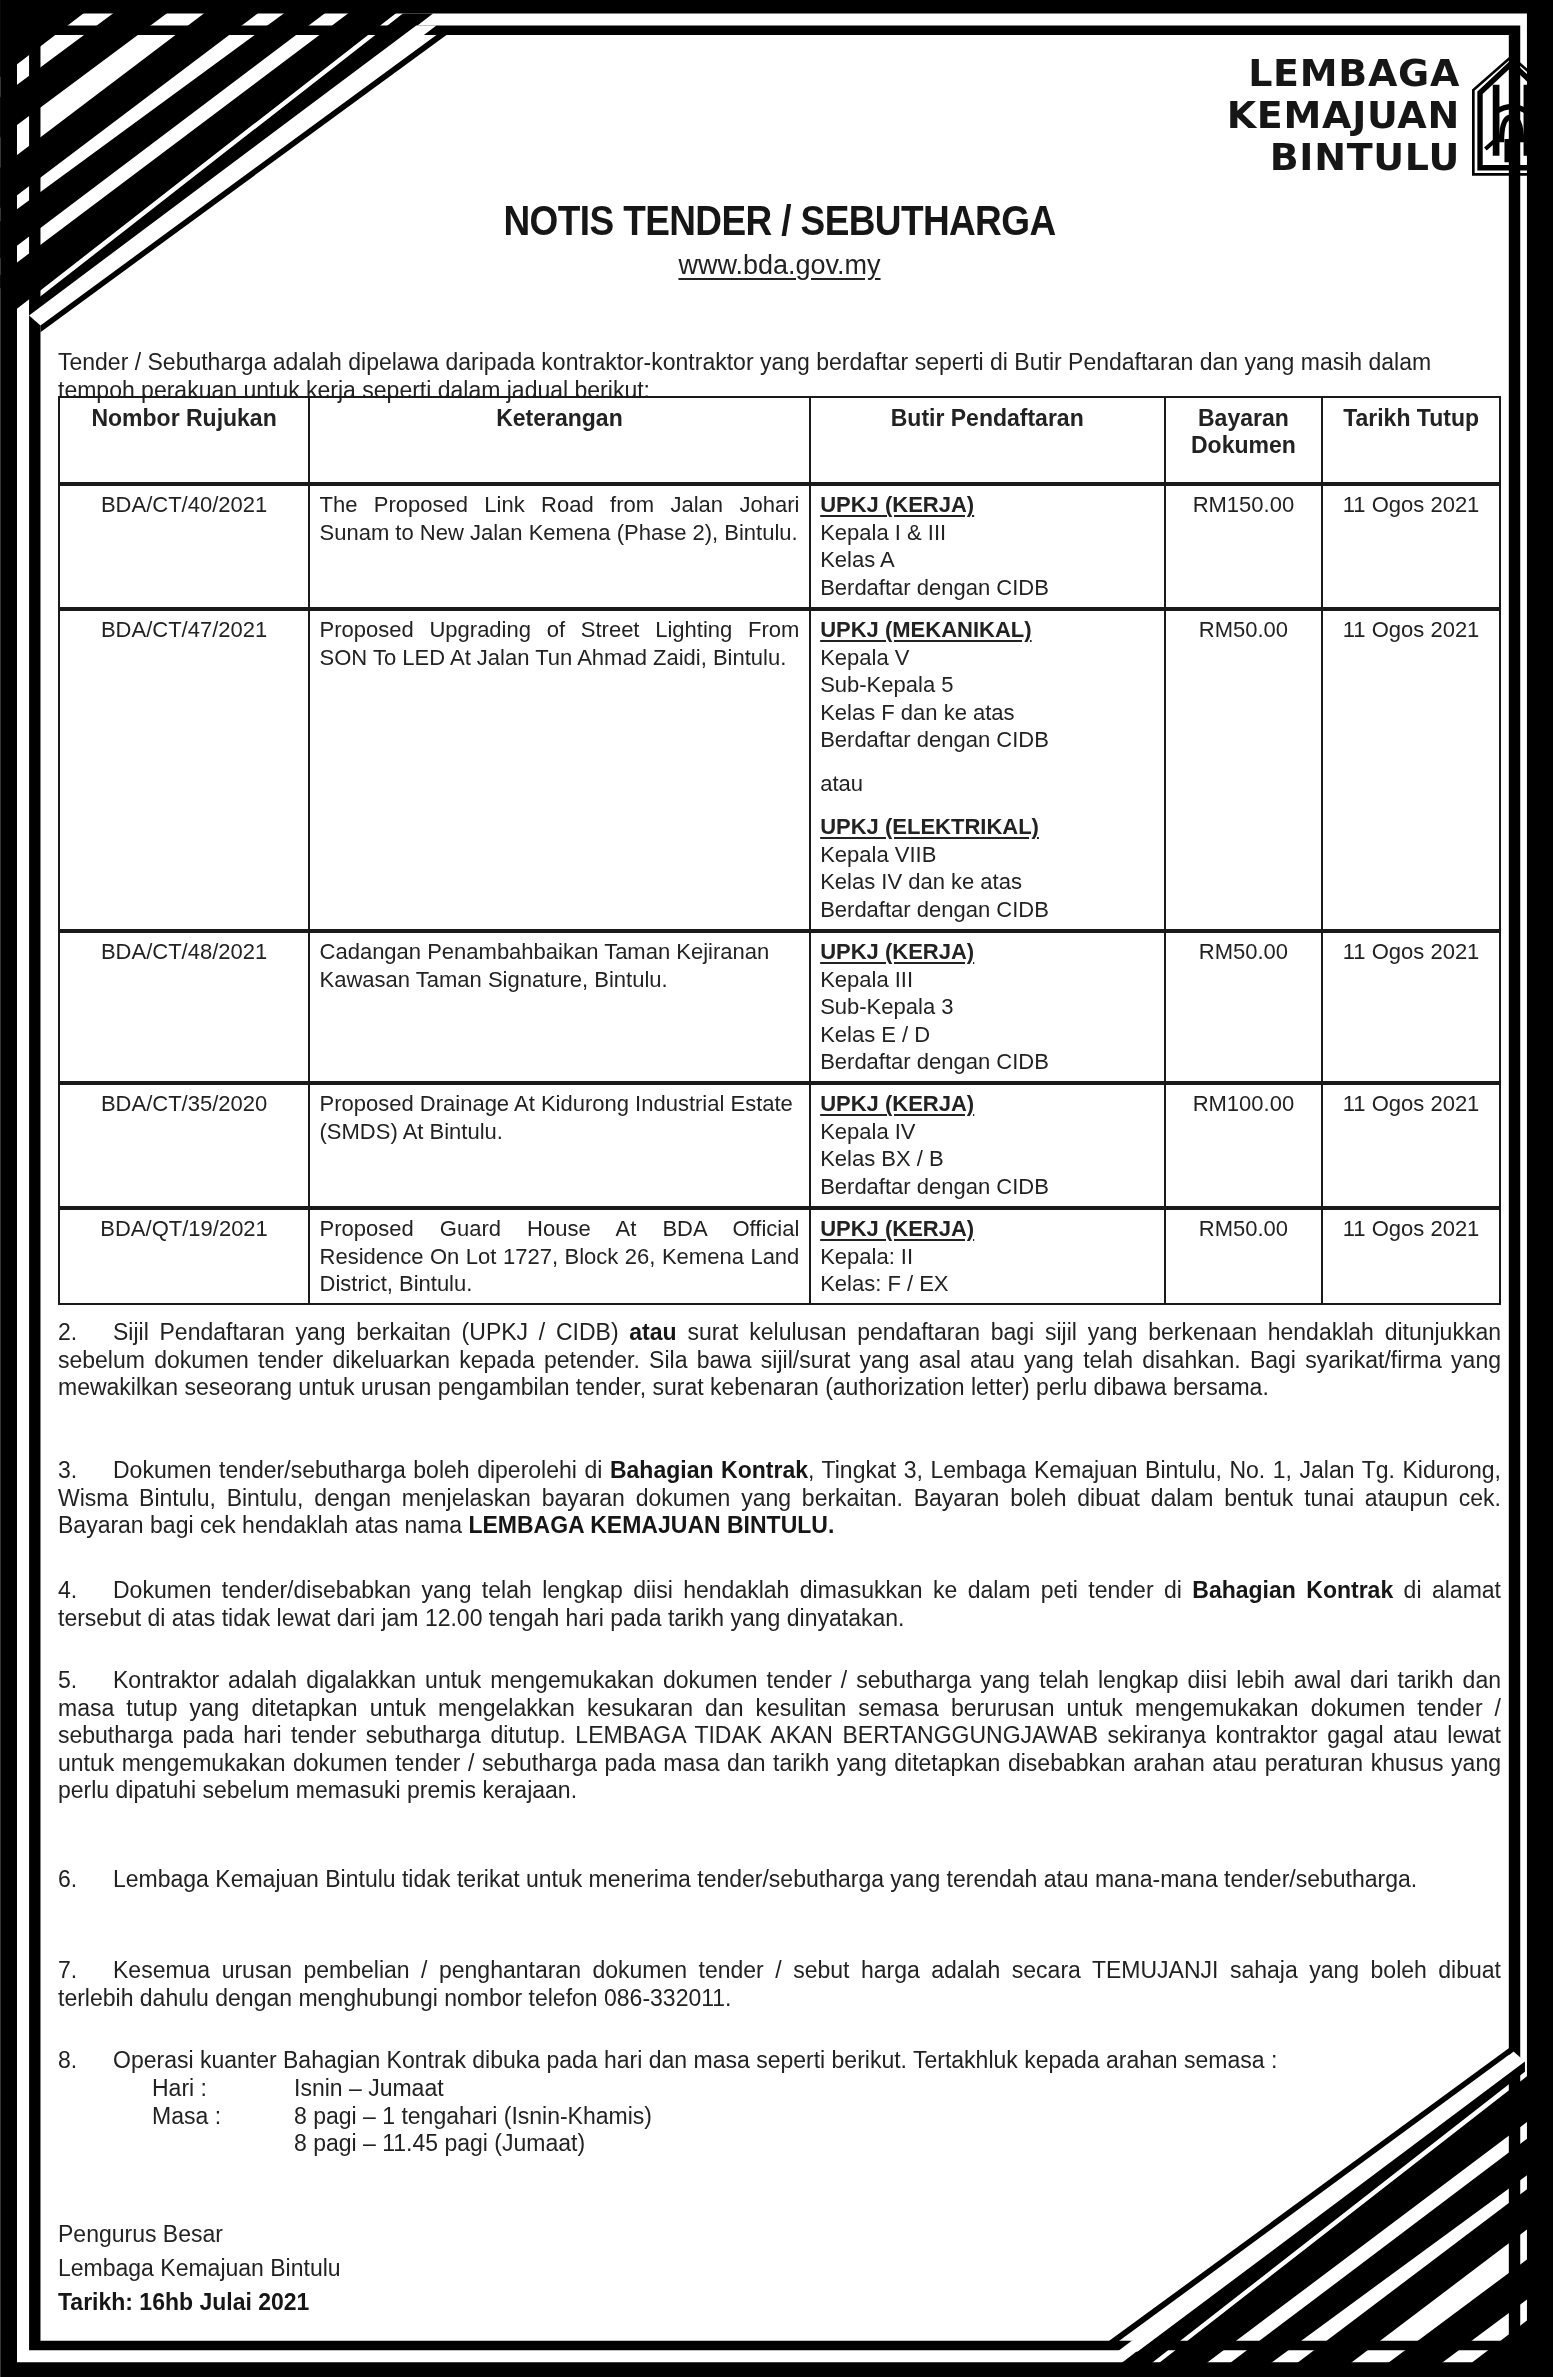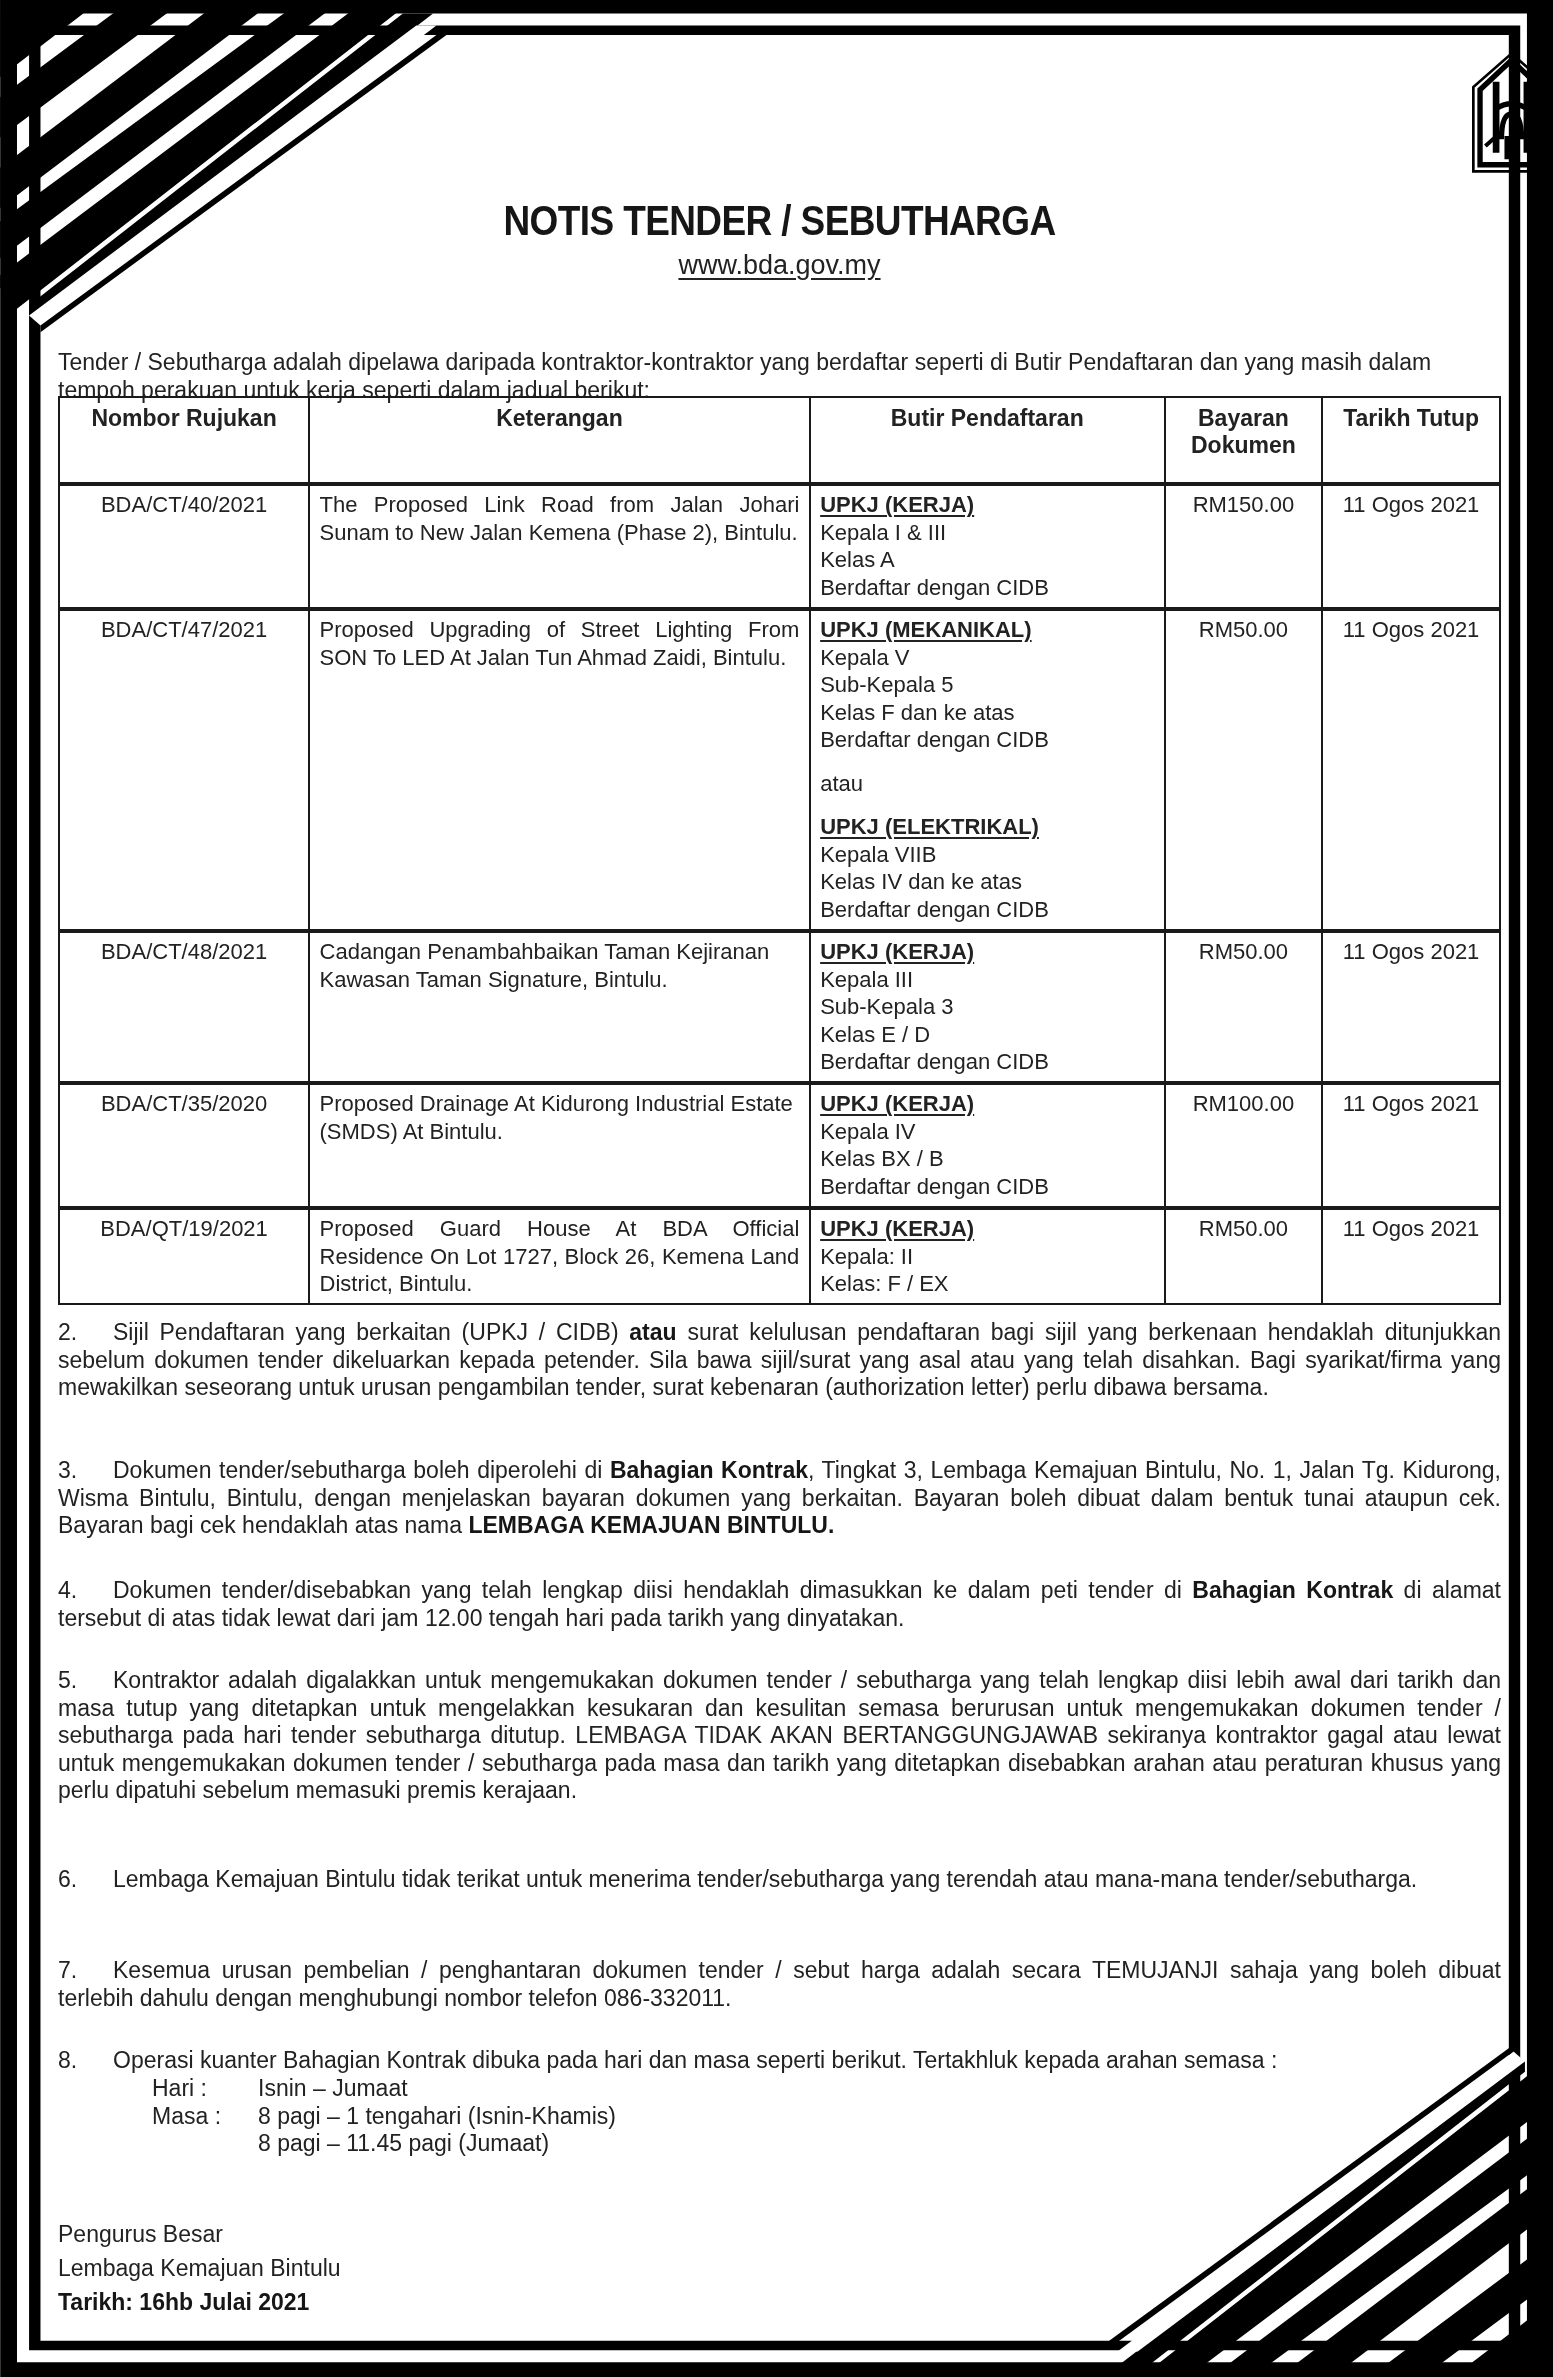--- a/index.html
+++ b/index.html
@@ -36,21 +36,21 @@
   .reg-head { font-weight:bold; text-decoration:underline; text-underline-offset:2.7px; }
   .reg-line { display:block; }
   .reg-gap { display:block; height:16px; }
 
   .para { position:absolute; left:0; width:1443px; font-family:"Liberation Sans", sans-serif;
           font-size:23px; line-height:27.5px; color:#222; text-align:justify; }
   .para .num { display:inline-block; width:55px; }
   .para b { color:#161616; }
   .hours { position:absolute; left:94px; font-family:"Liberation Sans", sans-serif; font-size:23px;
            line-height:27.5px; color:#222; }
-  .hours .row { display:flex; }
+  .hours .row { display:flex;gap:36px; }
   .hours .lbl { width:106px; }
   .sign { position:absolute; left:0; font-family:"Liberation Sans", sans-serif; font-size:23px;
           line-height:34px; color:#222; }
   .sign .date { font-weight:bold; color:#161616; }
 </style>
 </head>
 <body>
 
 <svg class="frame-svg" viewBox="0 0 2315 3542" xmlns="http://www.w3.org/2000/svg">
 
@@ -78,20 +78,25 @@
     <polygon points="1770,3542 1700,3542 2290,3082 2290,3132 2315,3112 2315,3132"></polygon>
     <polygon points="1715,3522 1670,3522 2255,3072 2272,3072 2272,3087"></polygon>
   </g>
   <polygon points="2272,3072 1695,3504 1665,3504 2255,3057" fill="#fff"></polygon>
   <polygon points="2255,3057 1665,3490 1650,3490 2255,3047" fill="#000"></polygon>
 </svg>
 
 <div class="content">
 
   <div class="logo">
+    <div class="logo-text">
+      <div>LEMBAGA</div>
+      <div>KEMAJUAN</div>
+      <div>BINTULU</div>
+    </div>
     <svg class="logo-mark" viewBox="0 0 118 180">
       <polygon points="59,2 116,52 116,178 2,178 2,52" fill="none" stroke="#000" stroke-width="4"></polygon>
       <polygon points="59,12 106,56 106,168 12,168 12,56" fill="none" stroke="#000" stroke-width="8"></polygon>
       <path d="M36,44 V150 M82,44 V150" stroke="#000" stroke-width="10" fill="none"></path>
       <path d="M36,84 Q59,70 82,84" stroke="#000" stroke-width="8" fill="none"></path>
       <path d="M44,130 Q44,92 59,92 Q74,92 74,130" stroke="#000" stroke-width="8" fill="none"></path>
       <path d="M52,125 V160 M66,125 V160" stroke="#000" stroke-width="7"></path>
       <path d="M20,140 L36,126 M98,140 L82,126" stroke="#000" stroke-width="6"></path>
     </svg>
   </div>

